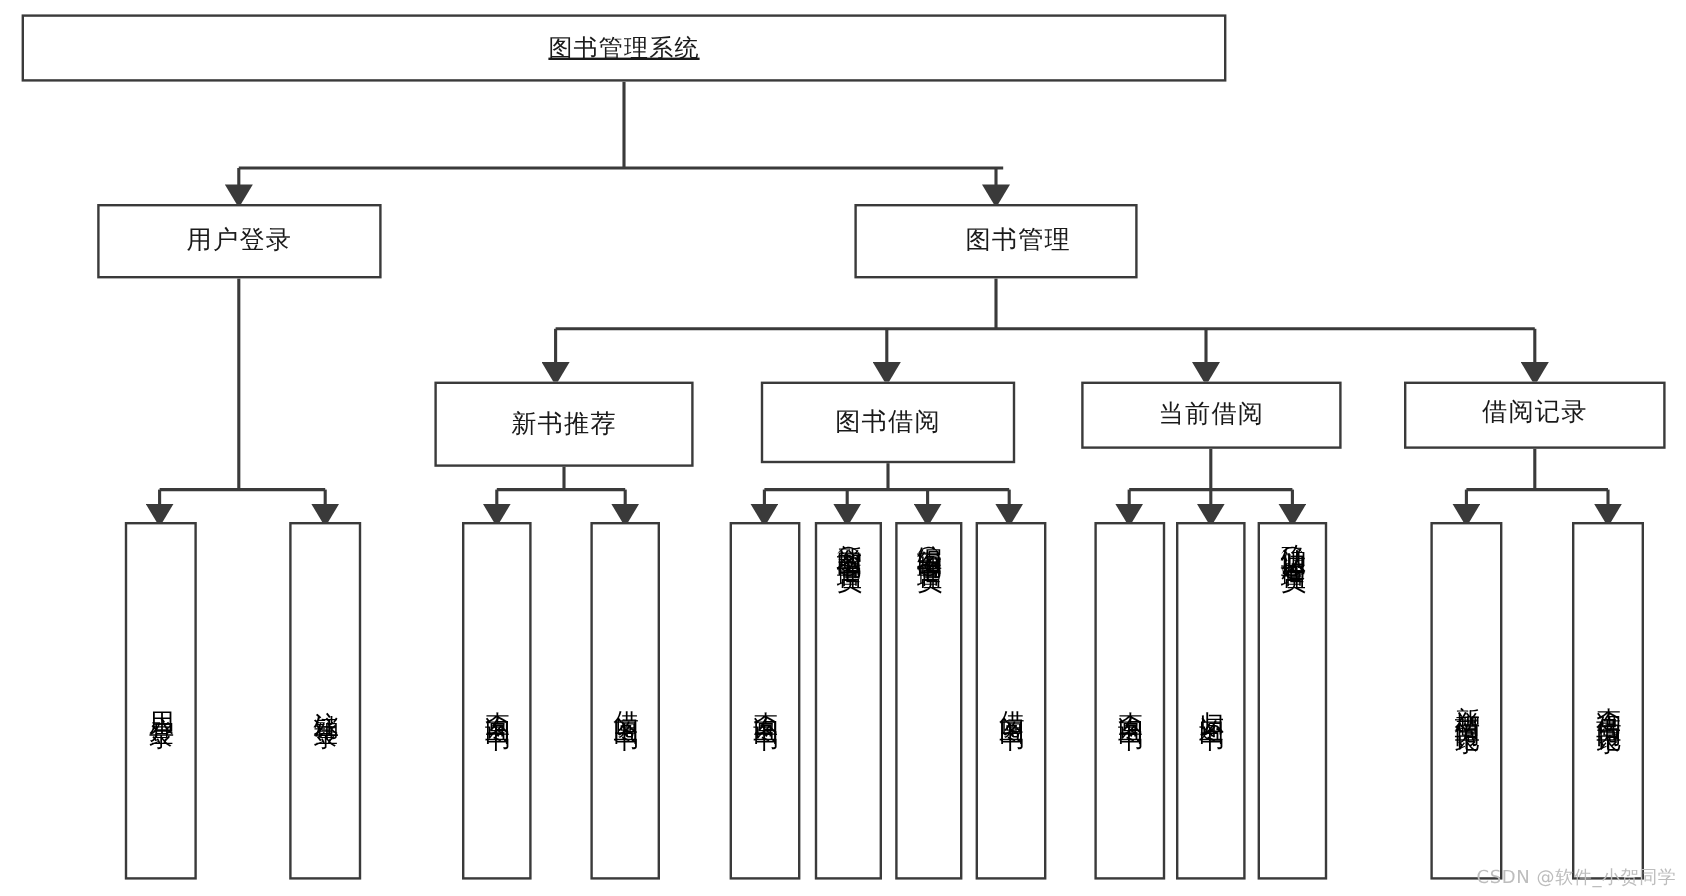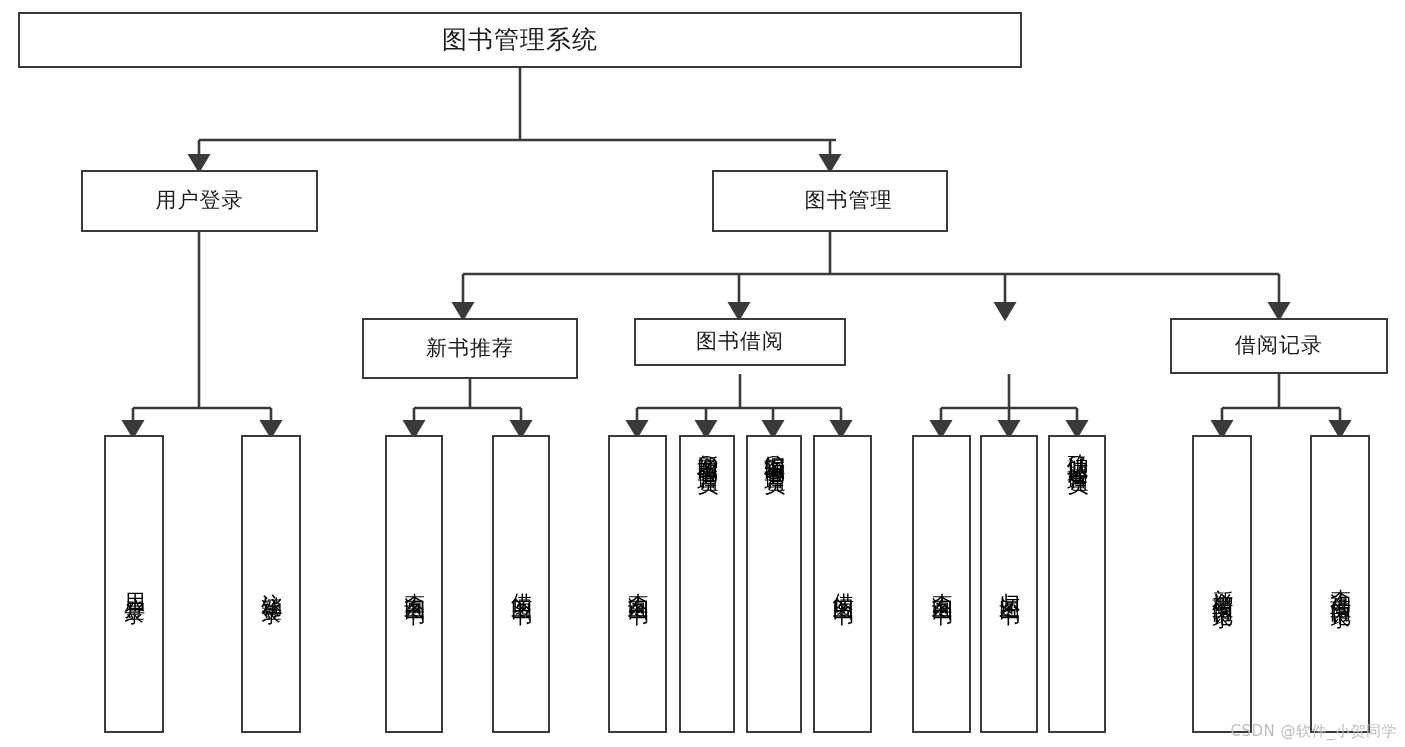--- a/index.html
+++ b/index.html
@@ -9,21 +9,21 @@
     overflow:hidden;position:relative;
   }
   #diagram{position:absolute;left:0;top:0;width:1405px;height:747px;}
   .node{
     position:absolute;box-sizing:border-box;
     background:#ffffff;border:2.5px solid #3a3a3a;
     display:flex;align-items:center;justify-content:center;
     color:#1a1a1a;
   }
   .node.horiz{font-size:21px;line-height:1.2;letter-spacing:1px;}
-  .node.root{font-size:25px;}
+  .node.root{font-size:20px;text-decoration:underline;}
   .vtext{
     writing-mode:vertical-rl;
     text-orientation:upright;
     font-size:21px;
     line-height:1.12;
     letter-spacing:4px;
     white-space:nowrap;
     display:block;
   }
   .vtext.tall{letter-spacing:3px;}
@@ -100,27 +100,30 @@
     <span>图书管理系统</span>
   </div>
 
   <div class="node horiz" style="left:81px;top:170px;width:237px;height:62px;">
     <span>用户登录</span>
   </div>
   <div class="node horiz" style="left:712px;top:170px;width:236px;height:62px;padding-left:37px;">
     <span>图书管理</span>
   </div>
 
-  <div class="node horiz" style="left:362px;top:318px;width:216px;height:61px;">
+  <div class="node horiz" style="left:362px;top:318px;width:216px;height:71px;">
     <span>新书推荐</span>
   </div>
-  <div class="node horiz" style="left:634px;top:318px;width:212px;height:48px;">
+  <div class="node horiz" style="left:634px;top:318px;width:212px;height:68px;">
     <span>图书借阅</span>
   </div>
-  <div class="node horiz" style="left:1170px;top:318px;width:218px;height:56px;">
+  <div class="node horiz" style="left:901px;top:318px;width:217px;height:56px;">
+    <span>当前借阅</span>
+  </div>
+  <div class="node horiz" style="left:1170px;top:318px;width:218px;height:56px;font-family:Liberation Mono, monospace;">
     <span>借阅记录</span>
   </div>
 
   <div class="leafwrap mid" style="left:104px;top:435px;width:60px;height:298px;">
     <span class="vtext">用户登录</span>
   </div>
   <div class="leafwrap mid" style="left:241px;top:435px;width:60px;height:298px;">
     <span class="vtext">注销登录</span>
   </div>
 

